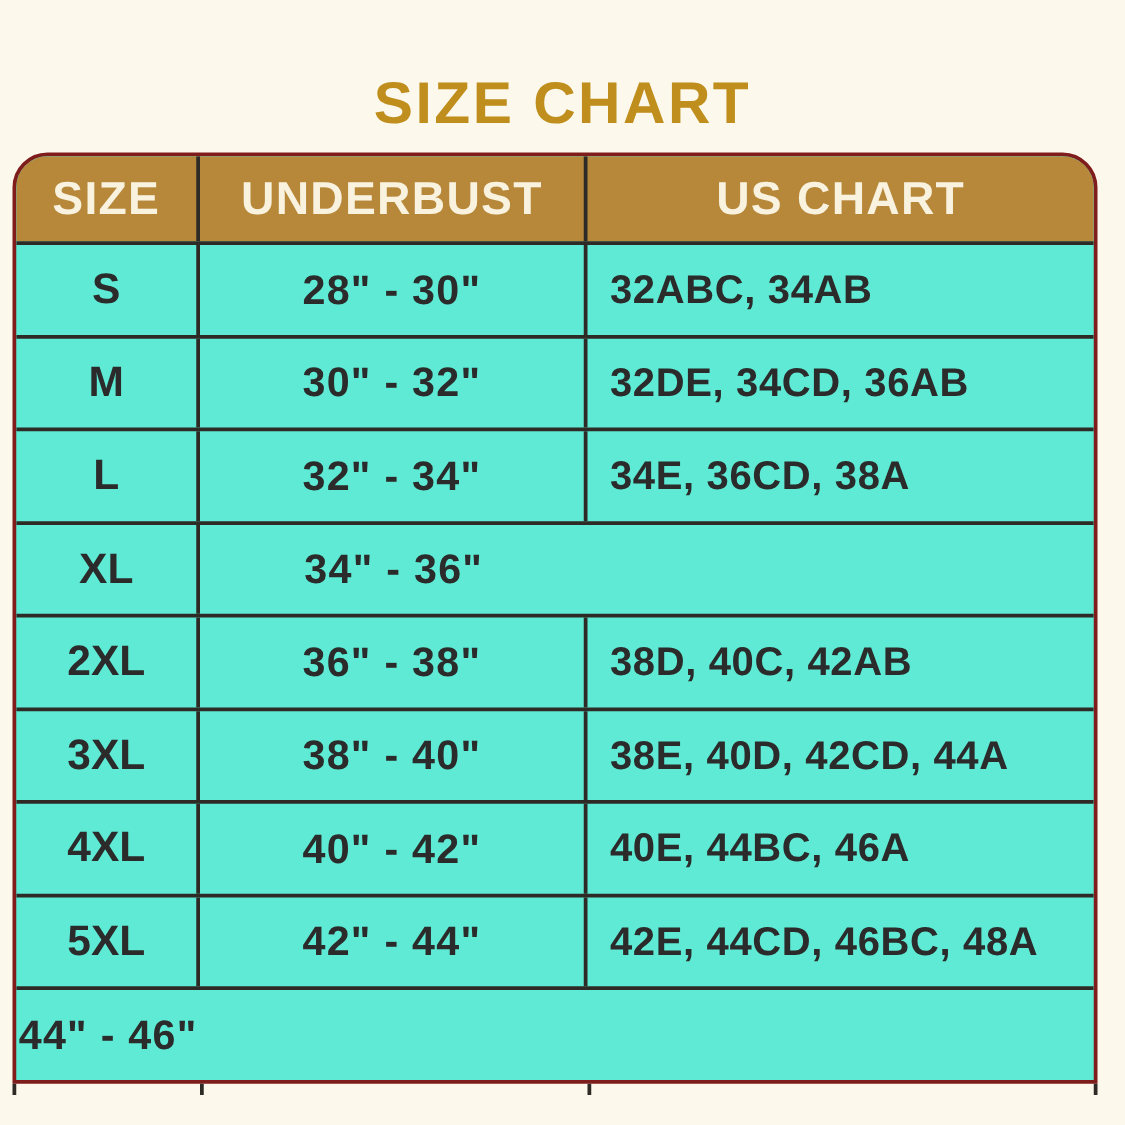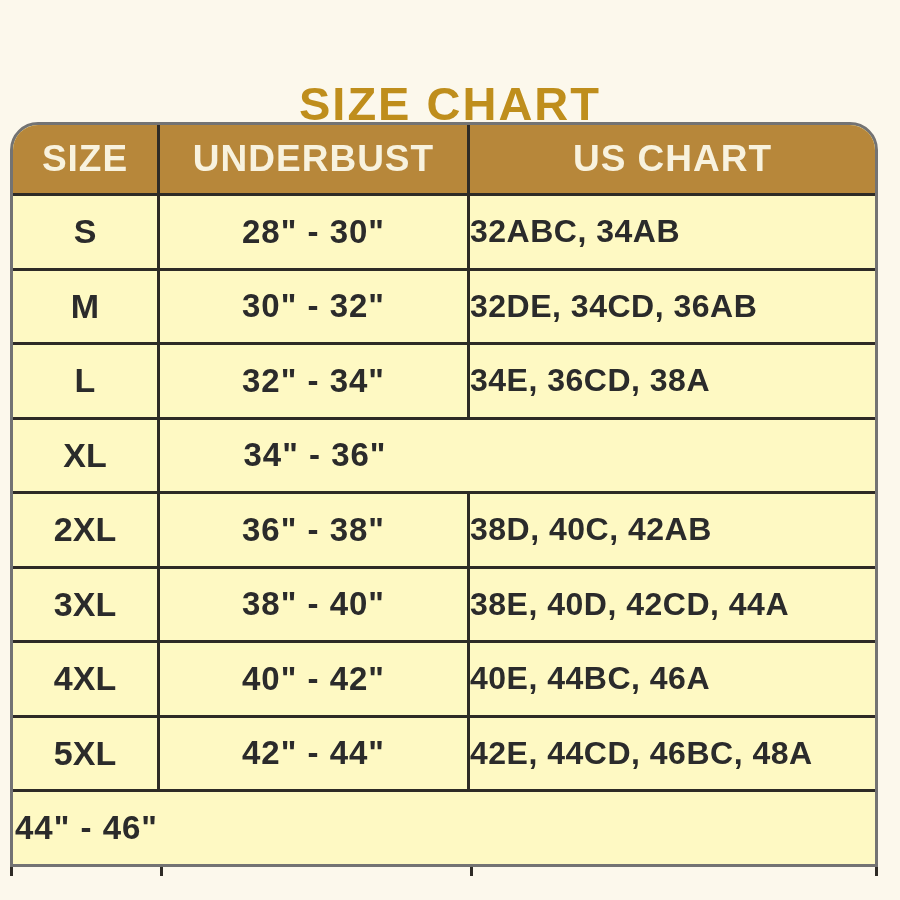--- a/index.html
+++ b/index.html
@@ -10,39 +10,39 @@
   }
   .page {
     position: relative;
     width: 900px;
     height: 900px;
     background: #fcf8ec;
     overflow: hidden;
   }
   .title {
     margin: 0;
-    padding-top: 76px;
+    padding-top: 54px;
     text-align: center;
     font-size: 47px;
     font-weight: bold;
     letter-spacing: 2px;
     color: #bf8e1c;
   }
   .table-wrap {
     position: absolute;
     left: 10px;
     top: 122px;
     width: 868px;
   }
   .table-inner {
     box-sizing: border-box;
-    border: 3px solid #737373;
+    border: 3px solid #7f1d1d;
     border-radius: 28px 28px 0 0;
     overflow: hidden;
-    background: #fef9c3;
+    background: #5eead4;
   }
   .hrow {
     display: grid;
     grid-template-columns: 147px 310px 1fr;
     height: 68px;
     background: #b7873a;
   }
   .hcell {
     display: flex;
     align-items: center;
@@ -77,20 +77,21 @@
     font-weight: bold;
   }
   .cell.underbust {
     justify-content: center;
     font-size: 33px;
     font-weight: bold;
     letter-spacing: 1px;
   }
   .cell.ussize {
     justify-content: flex-start;
+    padding-left: 18px;
     font-size: 32px;
     font-weight: 600;
     letter-spacing: 0.5px;
   }
   
   .stub {
     position: absolute;
     bottom: -9px;
     width: 3px;
     height: 9px;

